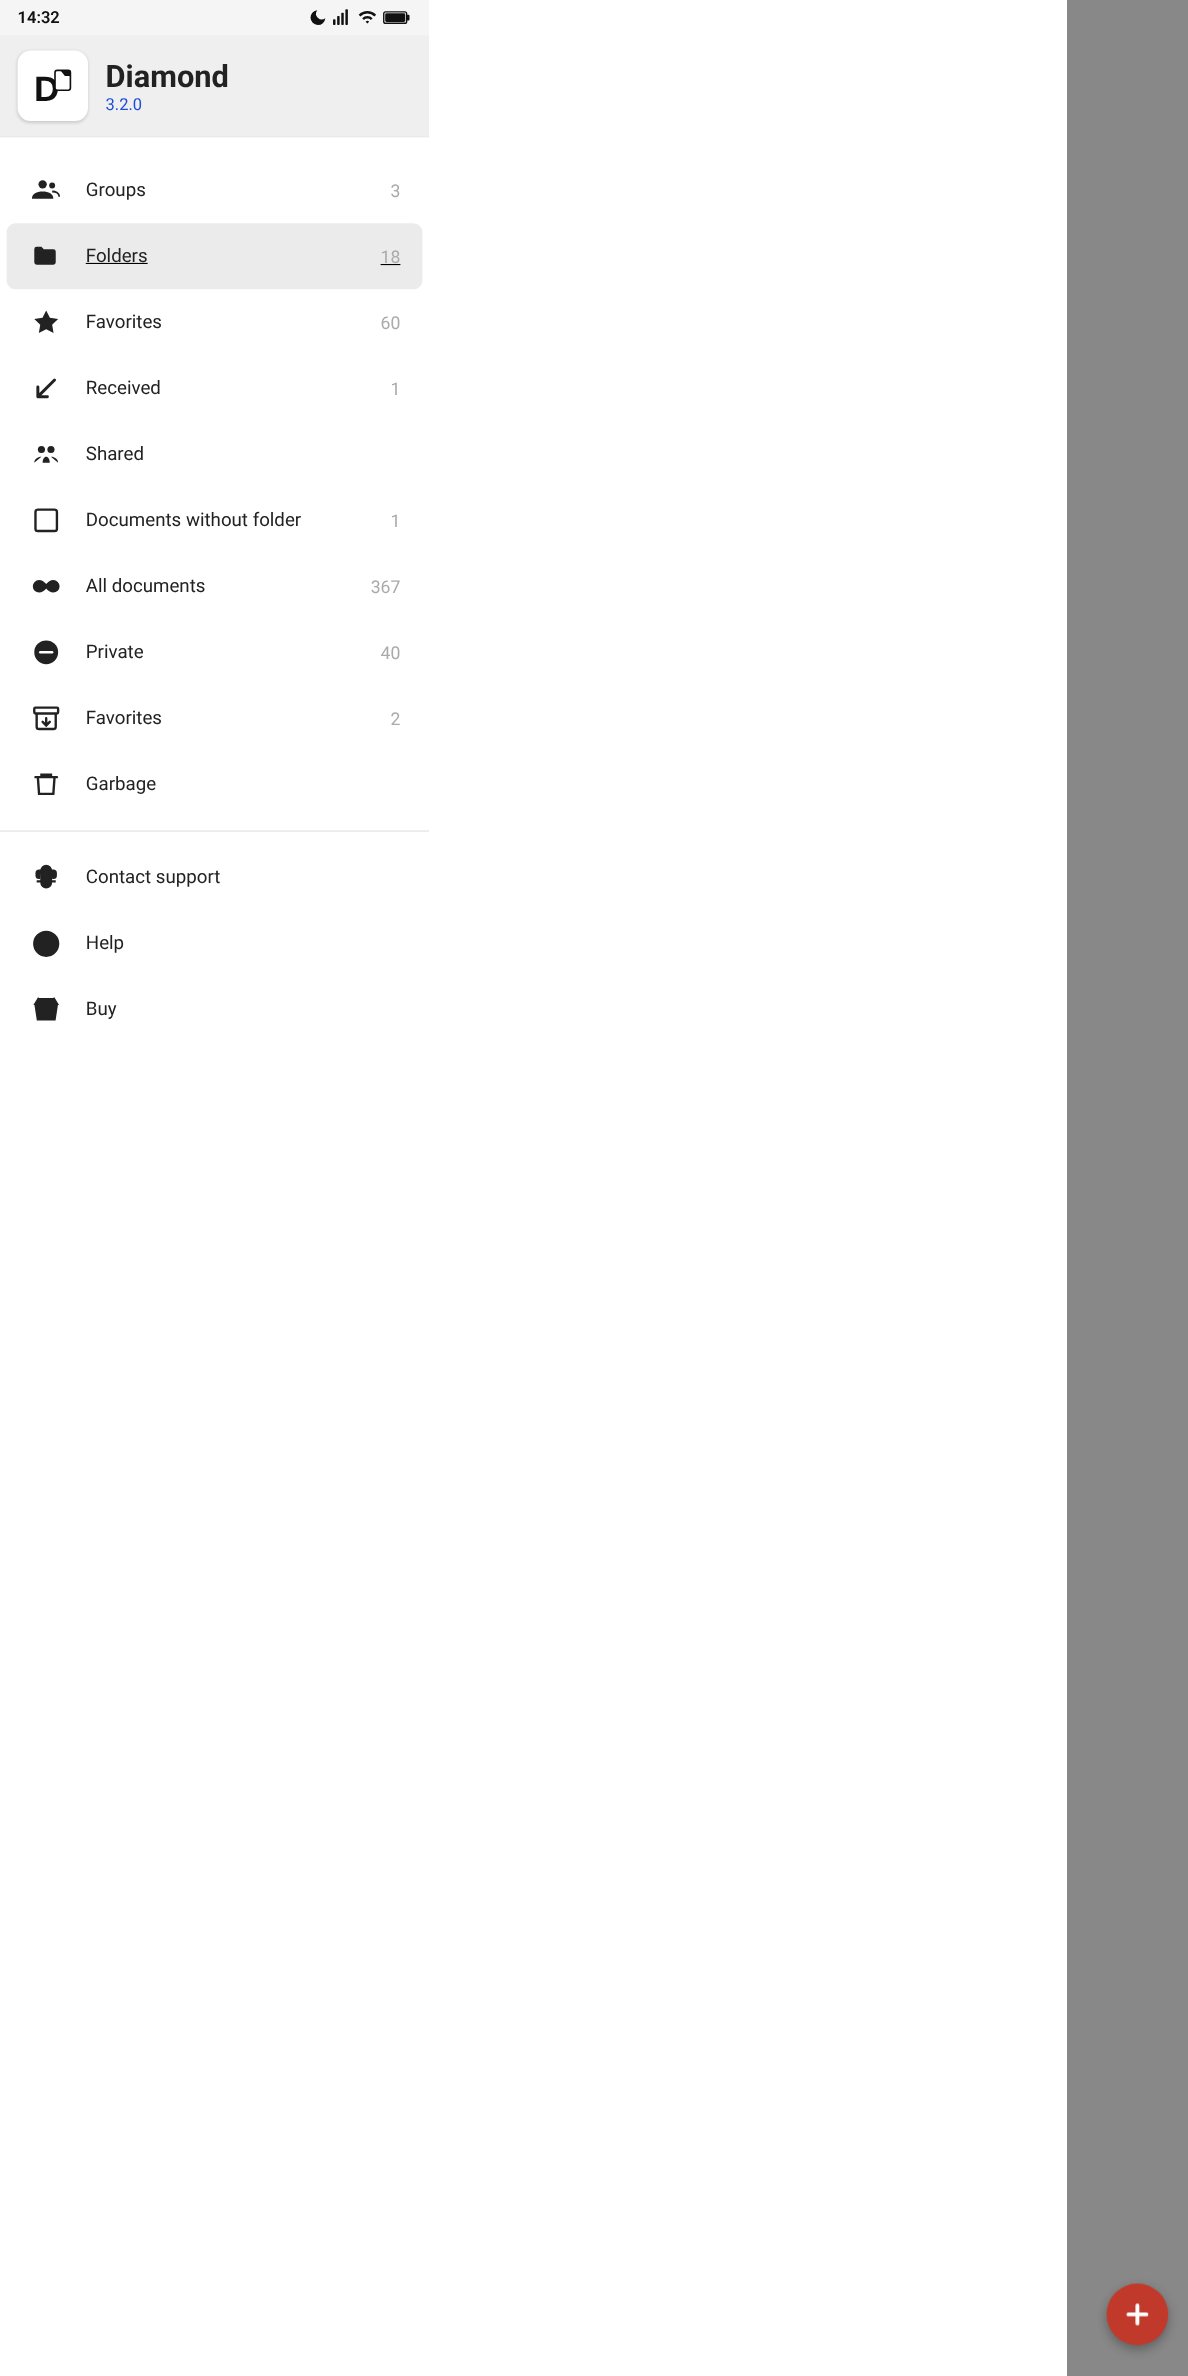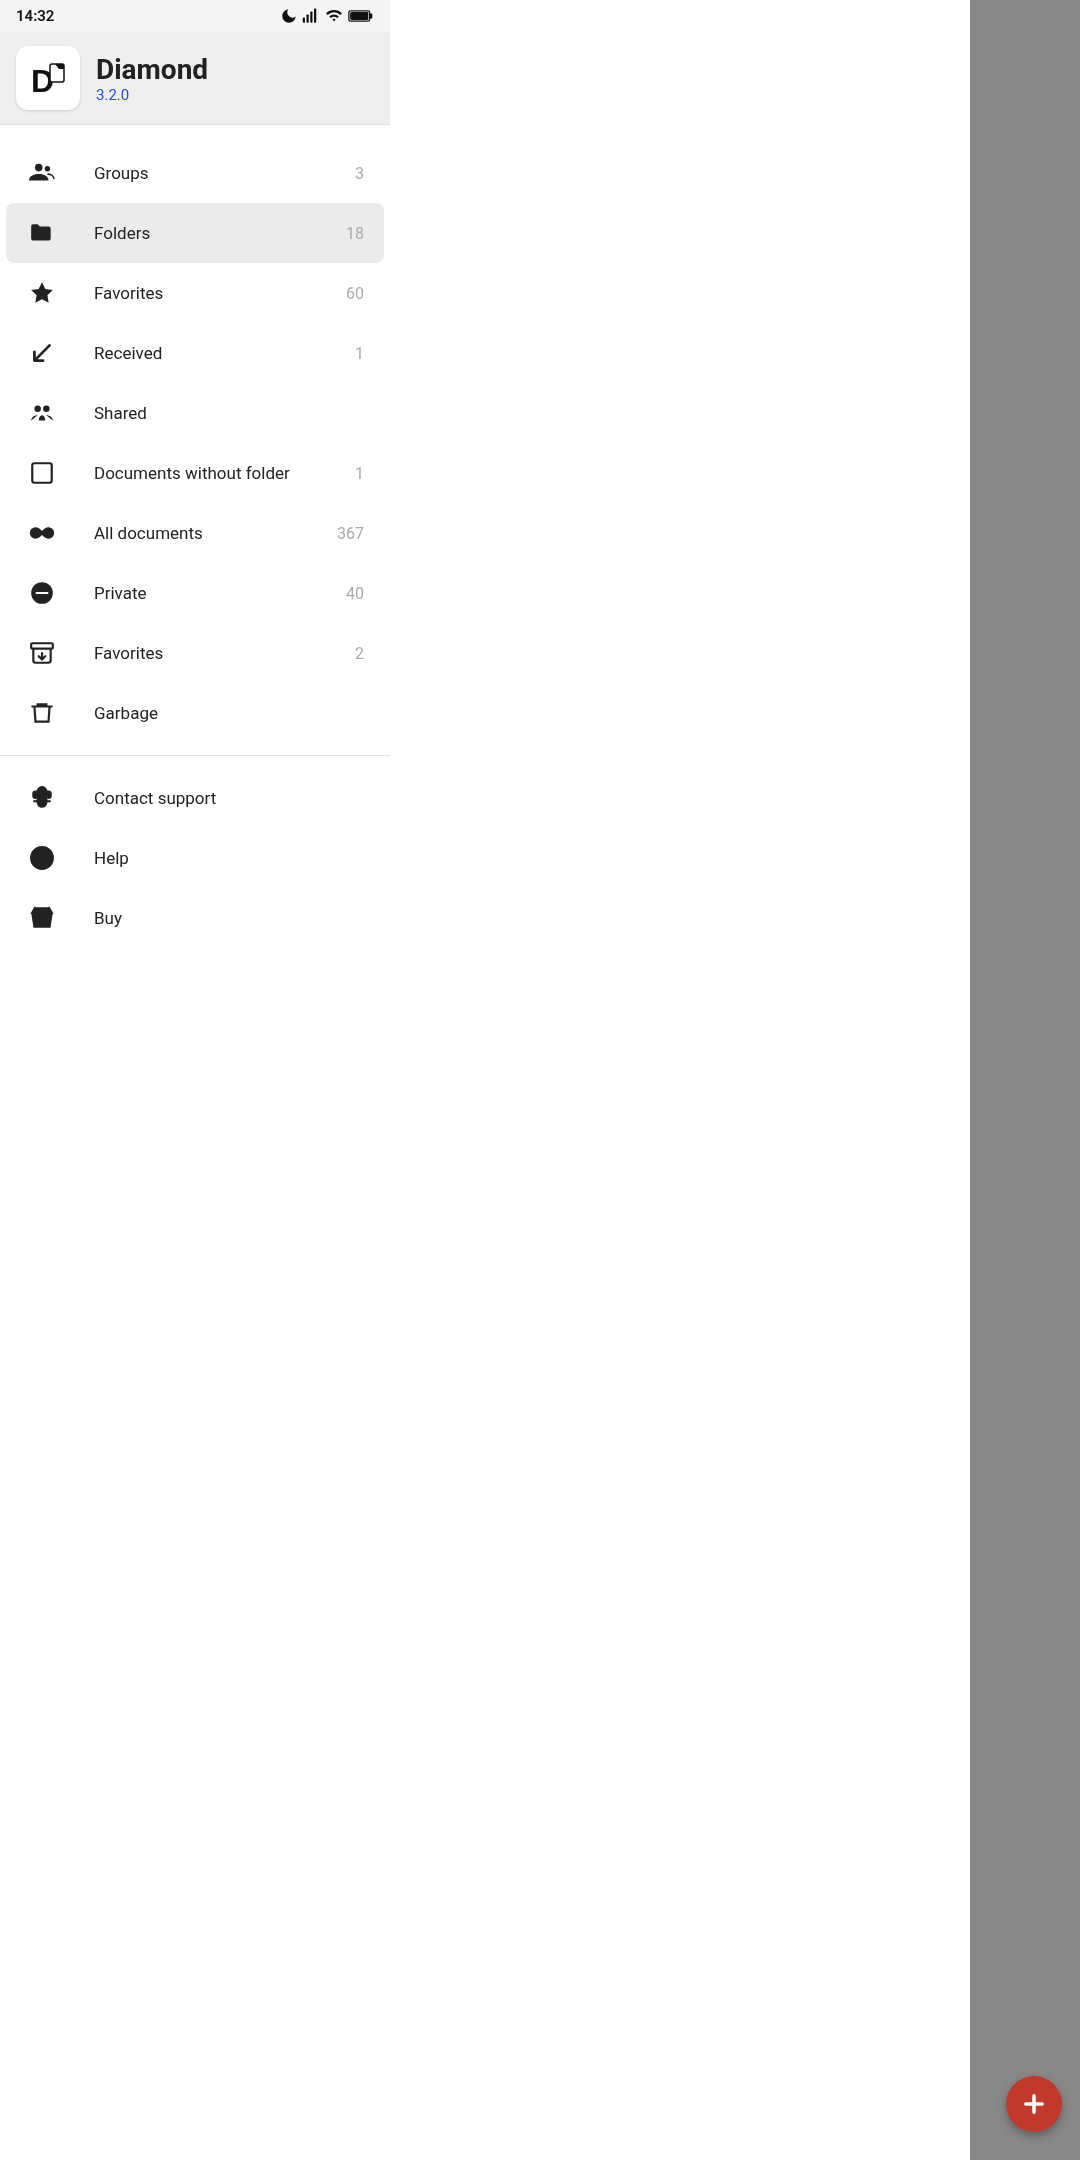--- a/index.html
+++ b/index.html
@@ -97,25 +97,25 @@
     }
 
     .nav-item {
       display: flex;
       align-items: center;
       padding: 14px 20px;
       cursor: pointer;
       position: relative;
       border-radius: 8px;
       margin: 0 6px;
-      gap: 16px;
     }
 
     .nav-item.active {
       background: #ebebeb;
+      text-decoration: underline;
     }
 
     .nav-icon {
       width: 32px;
       height: 32px;
       display: flex;
       align-items: center;
       justify-content: center;
       margin-right: 20px;
       flex-shrink: 0;

